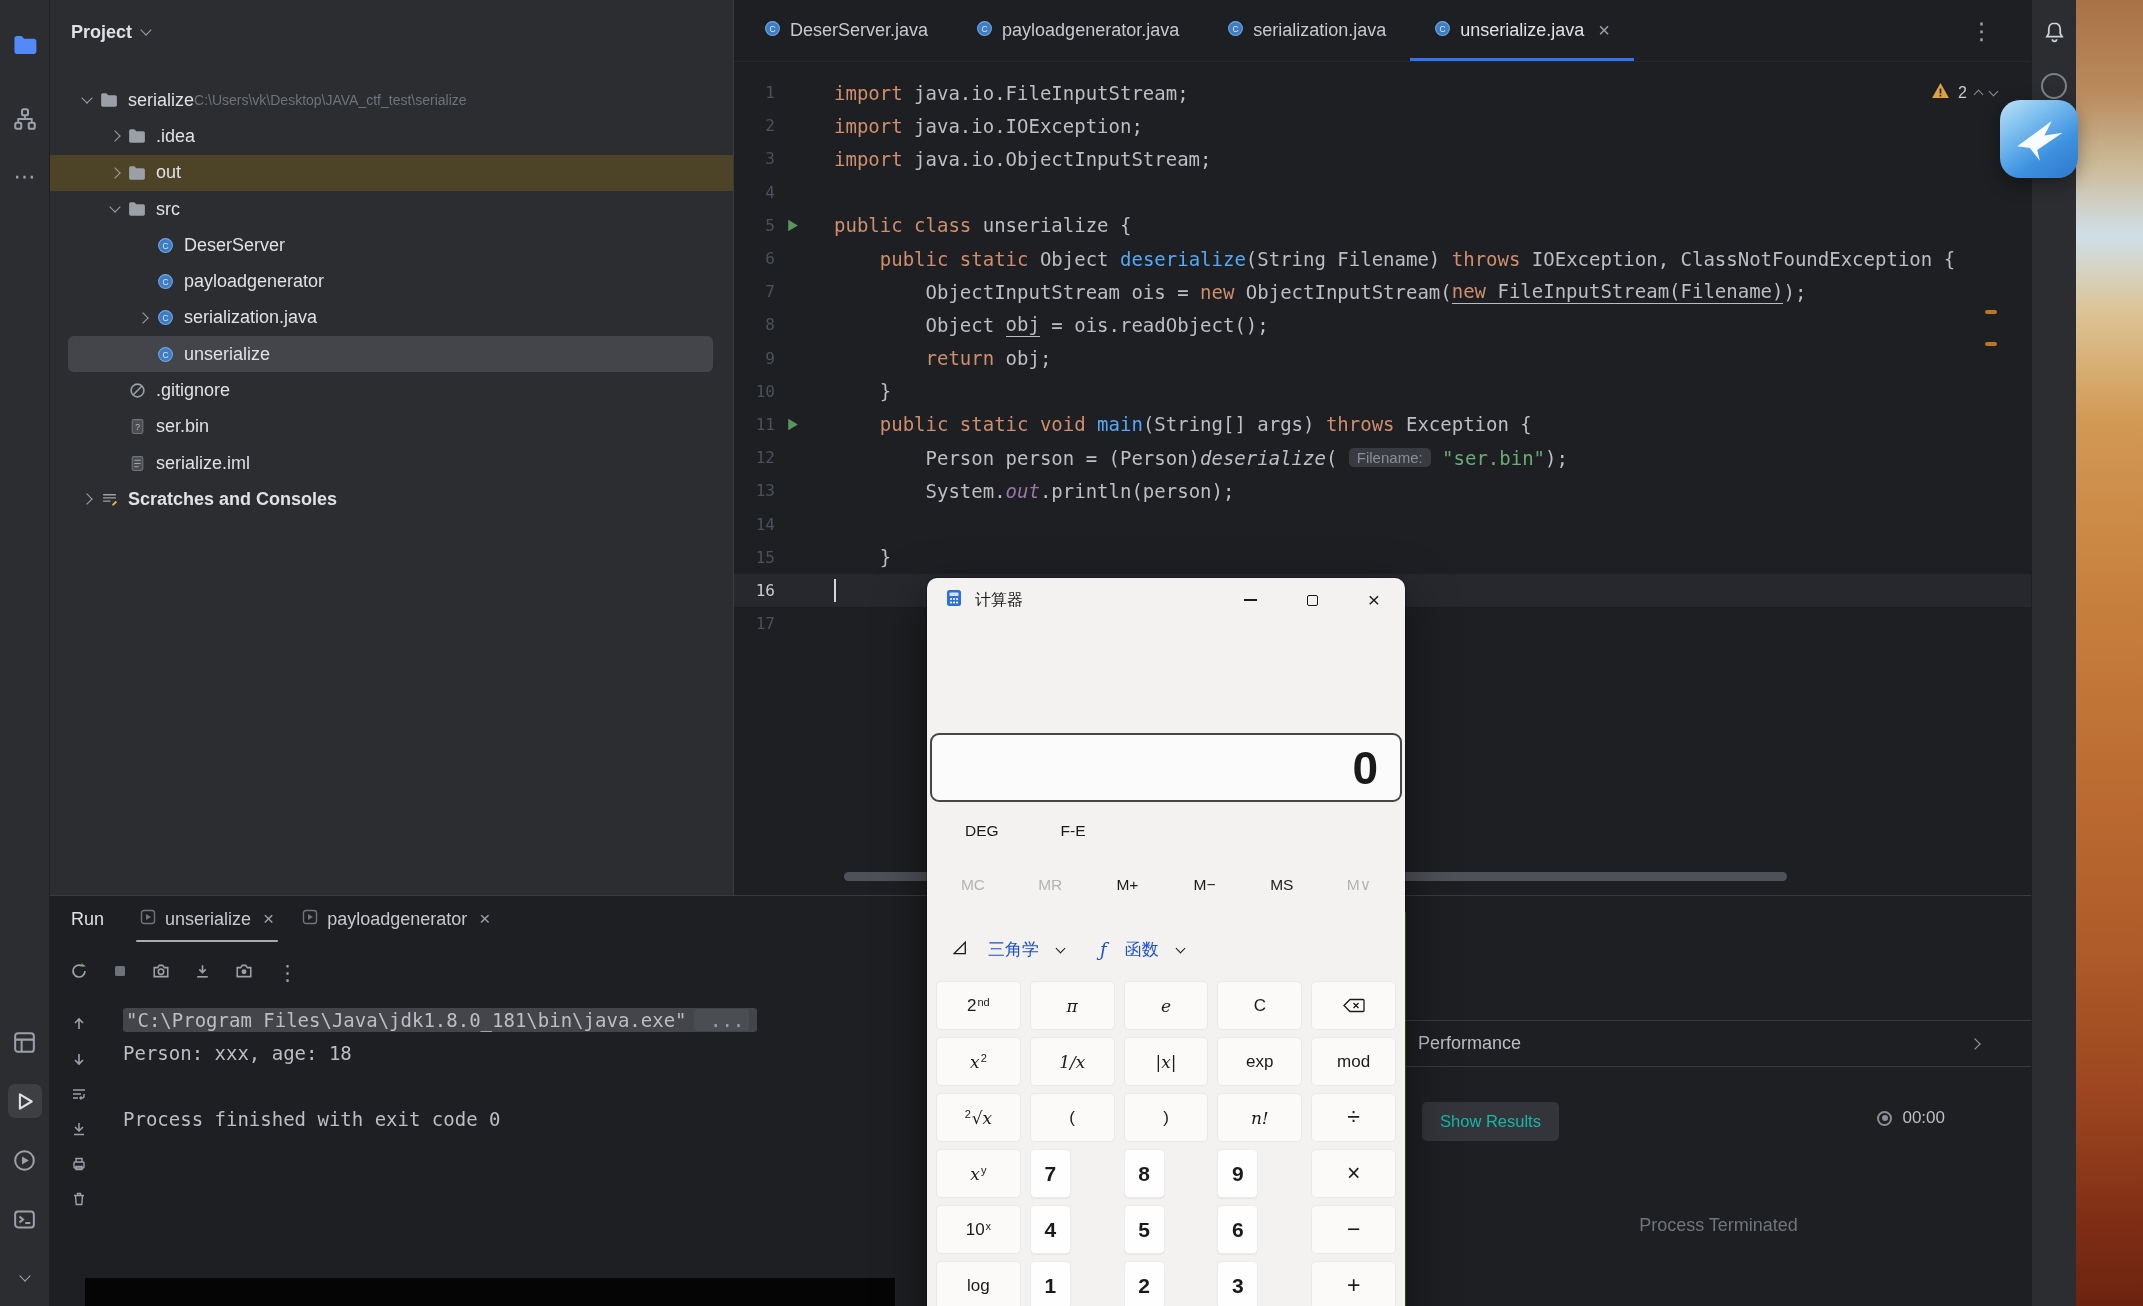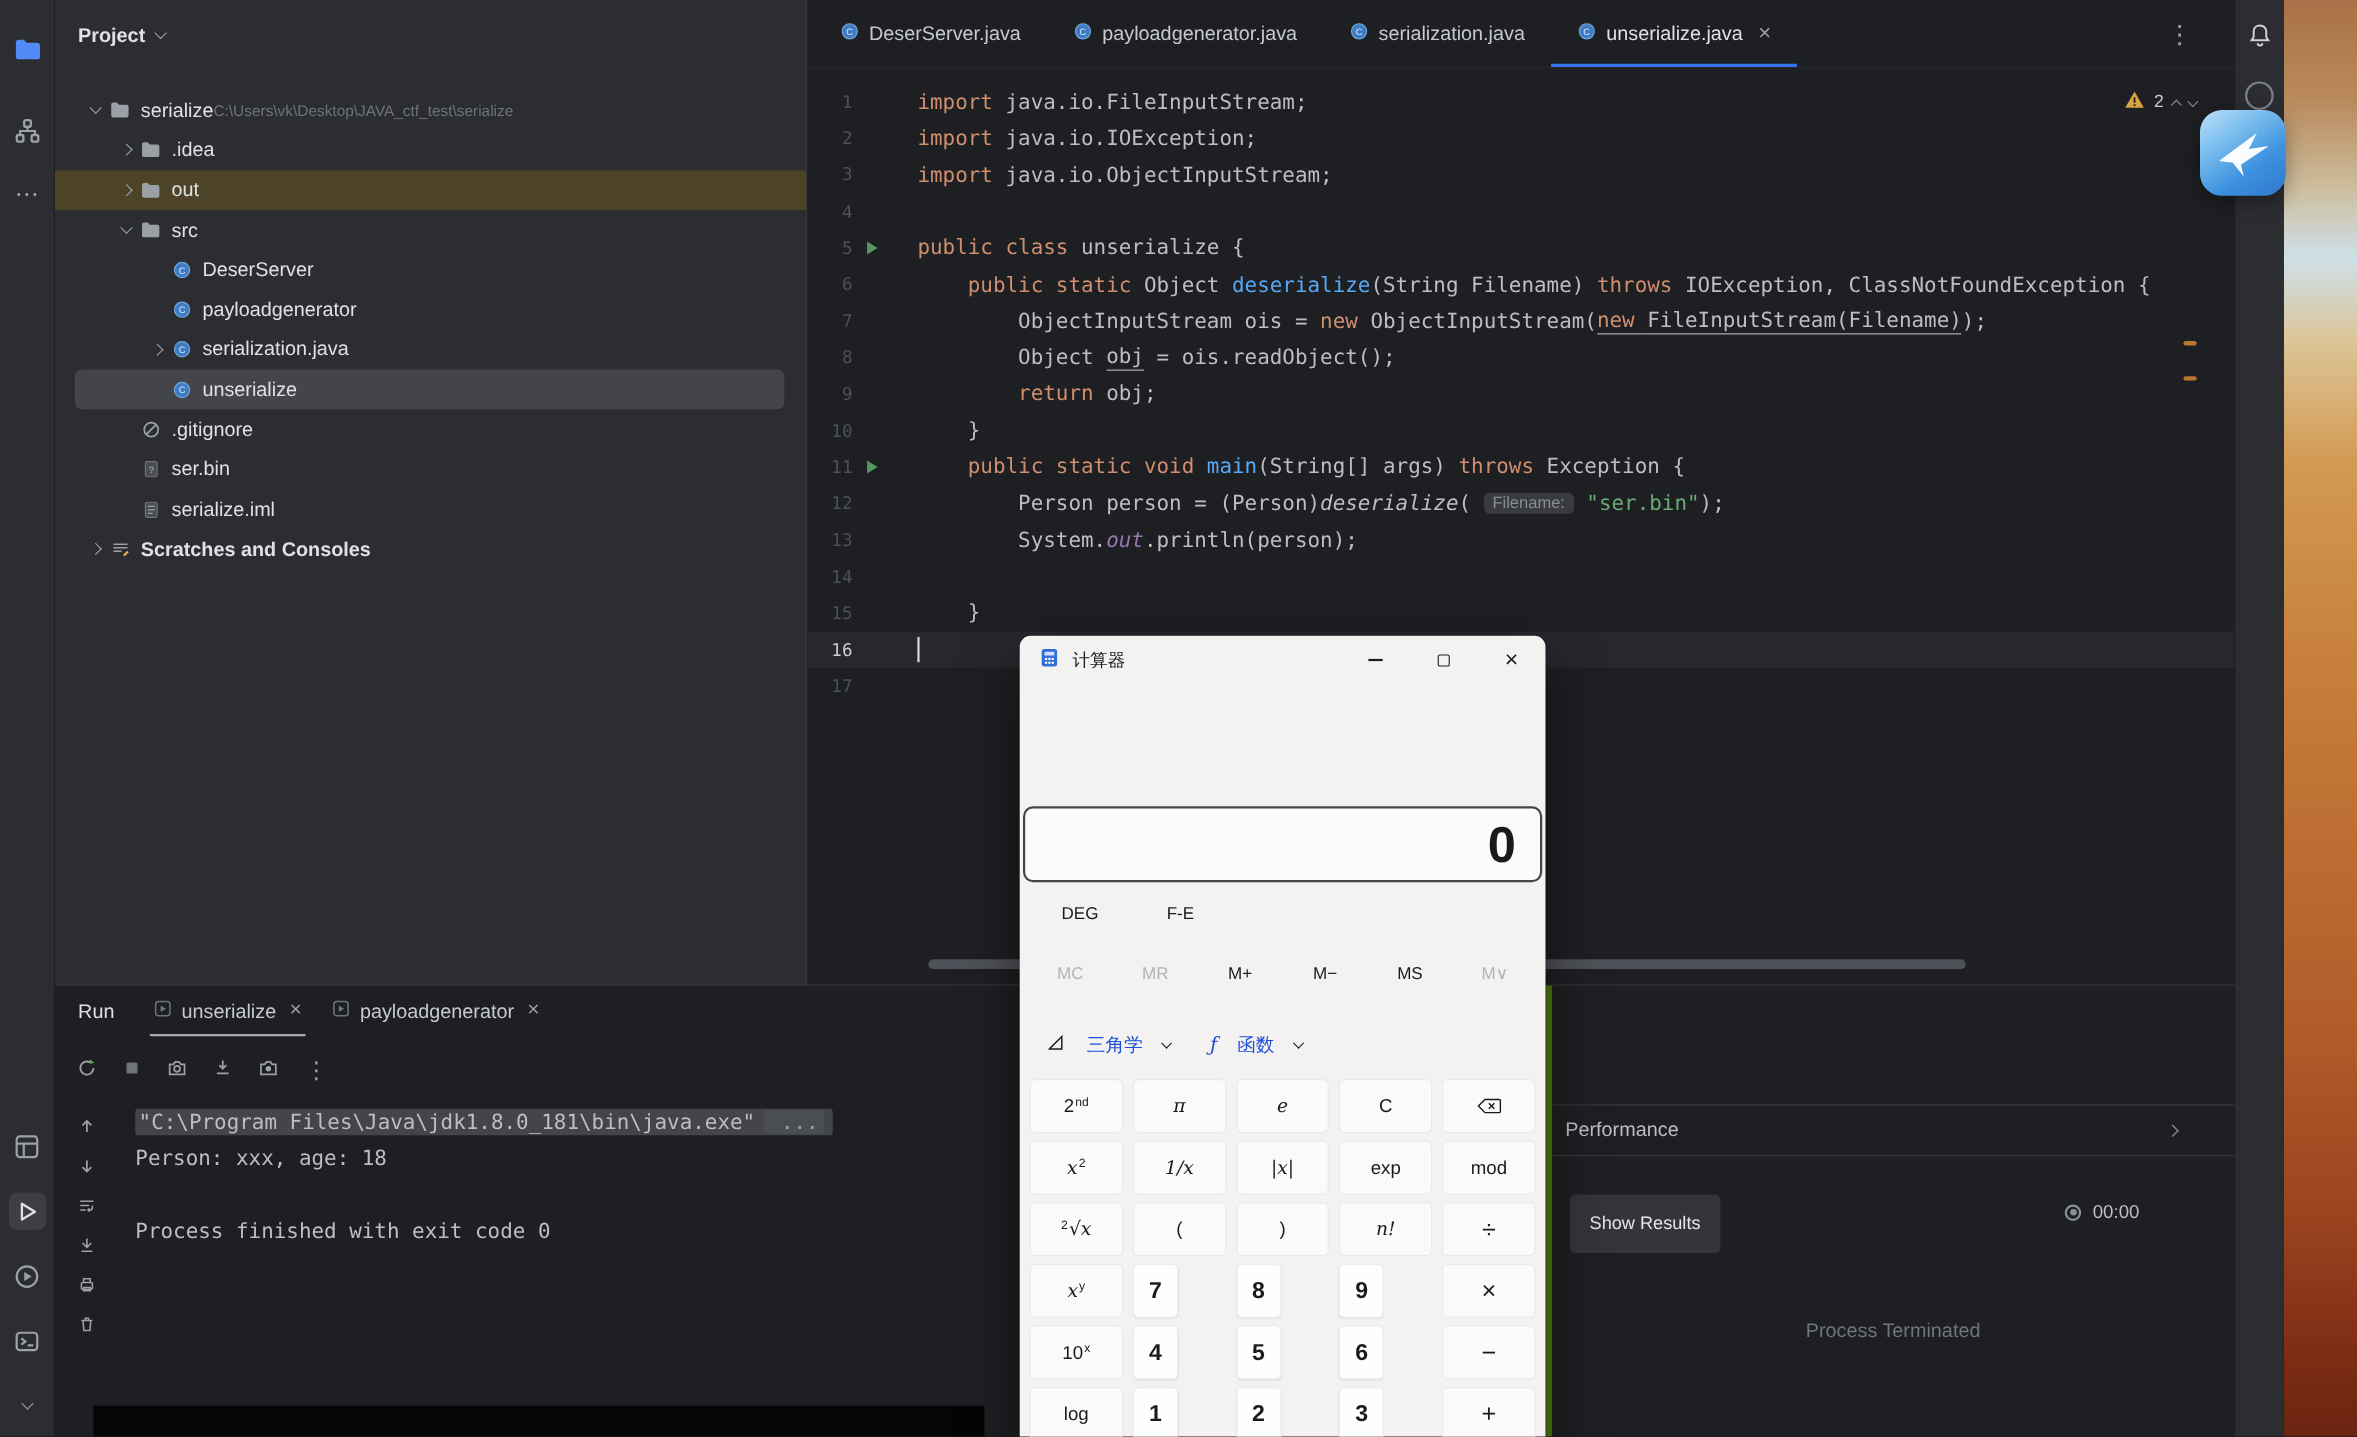--- a/index.html
+++ b/index.html
@@ -81,24 +81,24 @@
   .run-tab.active::after{content:"";position:absolute;left:10px;right:10px;bottom:0;height:2.5px;background:#a8abb0;border-radius:2px}
   .run-tab .close{color:#9da0a8;font-size:19px;margin-left:3px}
   .run-toolbar{position:absolute;top:55px;left:20px;display:flex;align-items:center;gap:24px;height:44px;color:#9da0a8}
   .rt-kebab{font-size:21px;color:#9da0a8}
   .console-gutter{position:absolute;left:16px;top:120px;width:26px;display:flex;flex-direction:column;gap:15px;align-items:center}
   .console{position:absolute;left:73px;top:107px;font-family:"DejaVu Sans Mono","Liberation Mono",monospace;font-size:19px;color:#bcbec4}
   .cline{height:33px;display:flex;align-items:center;white-space:pre}
   .console-sel{background:#43454a;border-radius:3px;padding:1px 8px 1px 3px;display:inline-flex;align-items:center}
   .console-fold{color:#9aa0a9;background:#4a4d52;border-radius:3px;margin-left:7px;padding:0 5px}
 
-  .profiler{position:absolute;top:0;right:0;bottom:0;width:626px;border-left:6px solid #4d7c0f}
+  .profiler{position:absolute;top:16px;right:0;bottom:0;width:626px;border-left:1px solid #4d7c0f}
   .prof-header{position:absolute;top:108px;left:0;right:0;height:47px;border-top:1px solid #393b40;border-bottom:1px solid #393b40;display:flex;align-items:center;padding-left:12px;color:#bcbec4;font-size:18px}
   .prof-chev{position:absolute;right:52px;top:19px}
-  .show-results{position:absolute;top:190px;left:16px;width:137px;height:53px;background:#33353a;border:none;border-radius:5px;color:#e5e5e5;font-size:16.5px;font-family:"Liberation Sans",sans-serif}
+  .show-results{position:absolute;top:190px;left:16px;width:137px;height:39px;background:#33353a;border:none;border-radius:5px;color:#14b8a6;font-size:16.5px;font-family:"Liberation Sans",sans-serif}
   .timer{position:absolute;top:196px;right:86px;display:flex;align-items:center;gap:10px;color:#bcbec4;font-size:17px}
   .rec-icon{width:15px;height:15px;border:2px solid #8a8e95;border-radius:50%;position:relative}
   .rec-icon::after{content:"";position:absolute;inset:2.5px;background:#8a8e95;border-radius:50%}
   .prof-status{position:absolute;top:303px;left:0;right:0;text-align:center;color:#70747b;font-size:18px}
   .black-bar{position:absolute;left:35px;bottom:0;width:810px;height:28px;background:#050505;z-index:4}
 
   
   .right-stripe{width:45px;flex:none;background:#2b2d30;border-left:1px solid #1e1f22;display:flex;flex-direction:column;align-items:center;padding-top:20px}
   .ai-circle{width:26px;height:26px;border:2px solid #7d8188;border-radius:50%;margin-top:24px}
 

